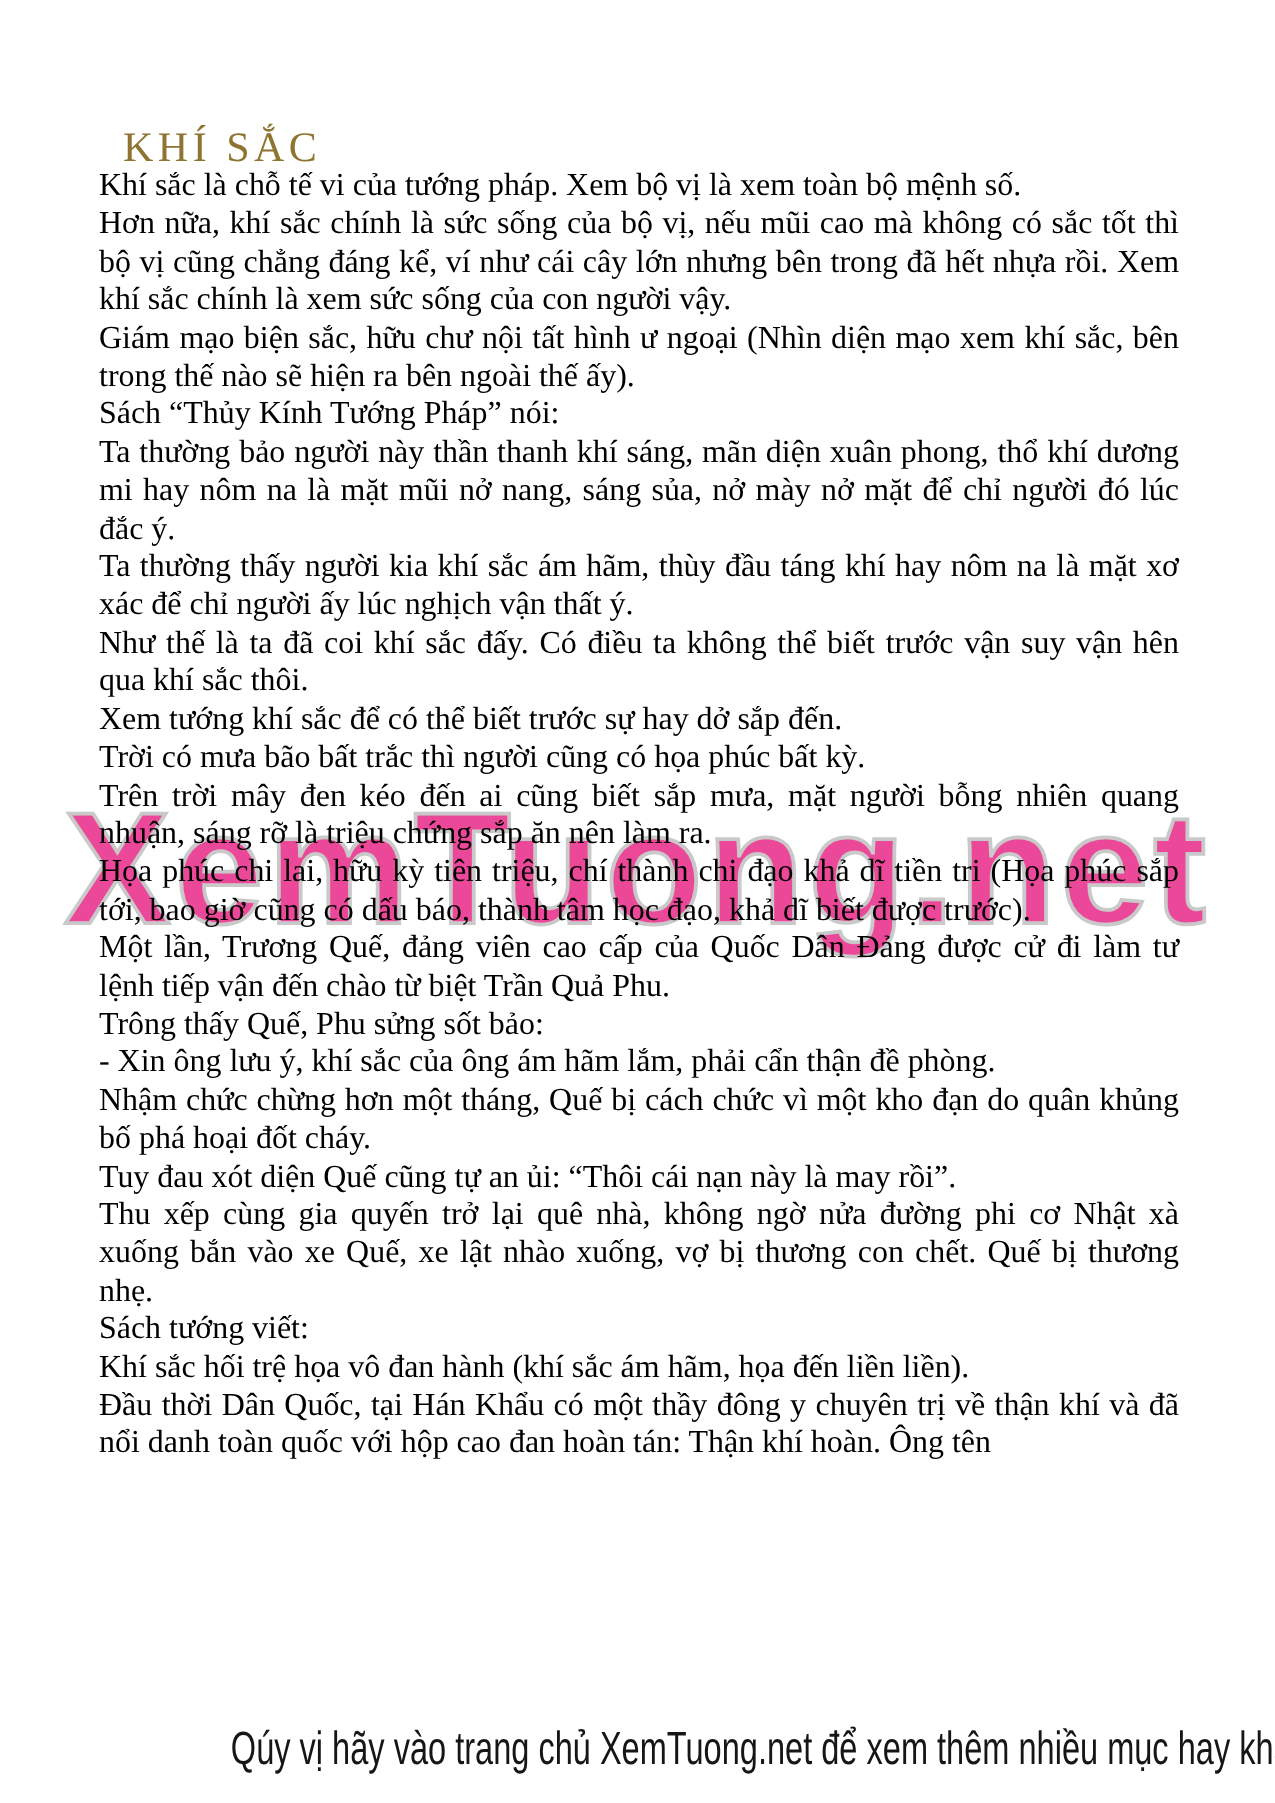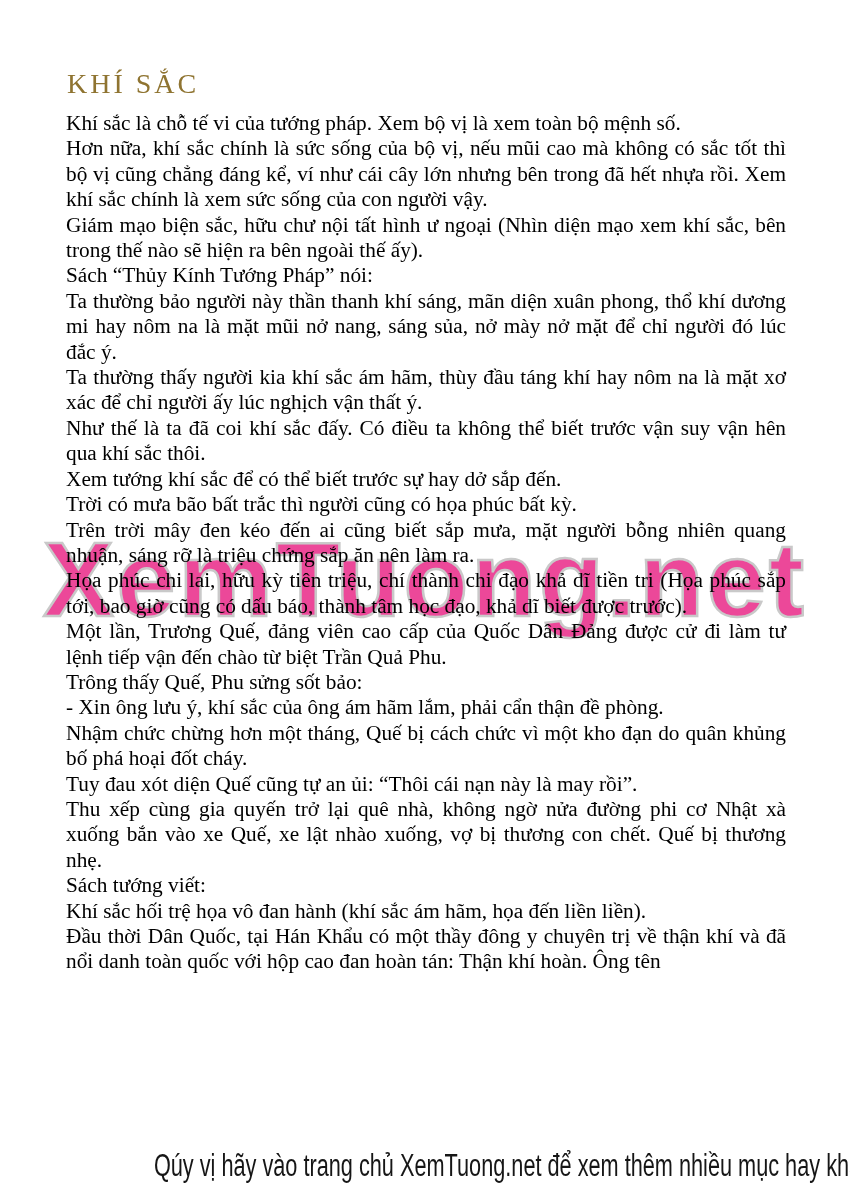--- a/index.html
+++ b/index.html
@@ -79,21 +79,21 @@
     white-space: nowrap;
   }
 </style>
 </head>
 <body>
 
 <div class="page">
 
   <div class="watermark">XemTuong.net</div>
 
-  <h1 class="page-title" style="font-weight:normal;margin:0;">KHÍ SẮC</h1>
+  <h1 class="page-title" style="font-weight:normal;margin:15px;">KHÍ SẮC</h1>
 
   <div class="content">
     <p>Khí sắc là chỗ tế vi của tướng pháp. Xem bộ vị là xem toàn bộ mệnh số.</p>
     <p>Hơn nữa, khí sắc chính là sức sống của bộ vị, nếu mũi cao mà không có sắc tốt thì bộ vị cũng chẳng đáng kể, ví như cái cây lớn nhưng bên trong đã hết nhựa rồi. Xem khí sắc chính là xem sức sống của con người vậy.</p>
     <p>Giám mạo biện sắc, hữu chư nội tất hình ư ngoại (Nhìn diện mạo xem khí sắc, bên trong thế nào sẽ hiện ra bên ngoài thế ấy).</p>
     <p>Sách “Thủy Kính Tướng Pháp” nói:</p>
     <p>Ta thường bảo người này thần thanh khí sáng, mãn diện xuân phong, thổ khí dương mi hay nôm na là mặt mũi nở nang, sáng sủa, nở mày nở mặt để chỉ người đó lúc đắc ý.</p>
     <p>Ta thường thấy người kia khí sắc ám hãm, thùy đầu táng khí hay nôm na là mặt xơ xác để chỉ người ấy lúc nghịch vận thất ý.</p>
     <p>Như thế là ta đã coi khí sắc đấy. Có điều ta không thể biết trước vận suy vận hên qua khí sắc thôi.</p>
     <p>Xem tướng khí sắc để có thể biết trước sự hay dở sắp đến.</p>

